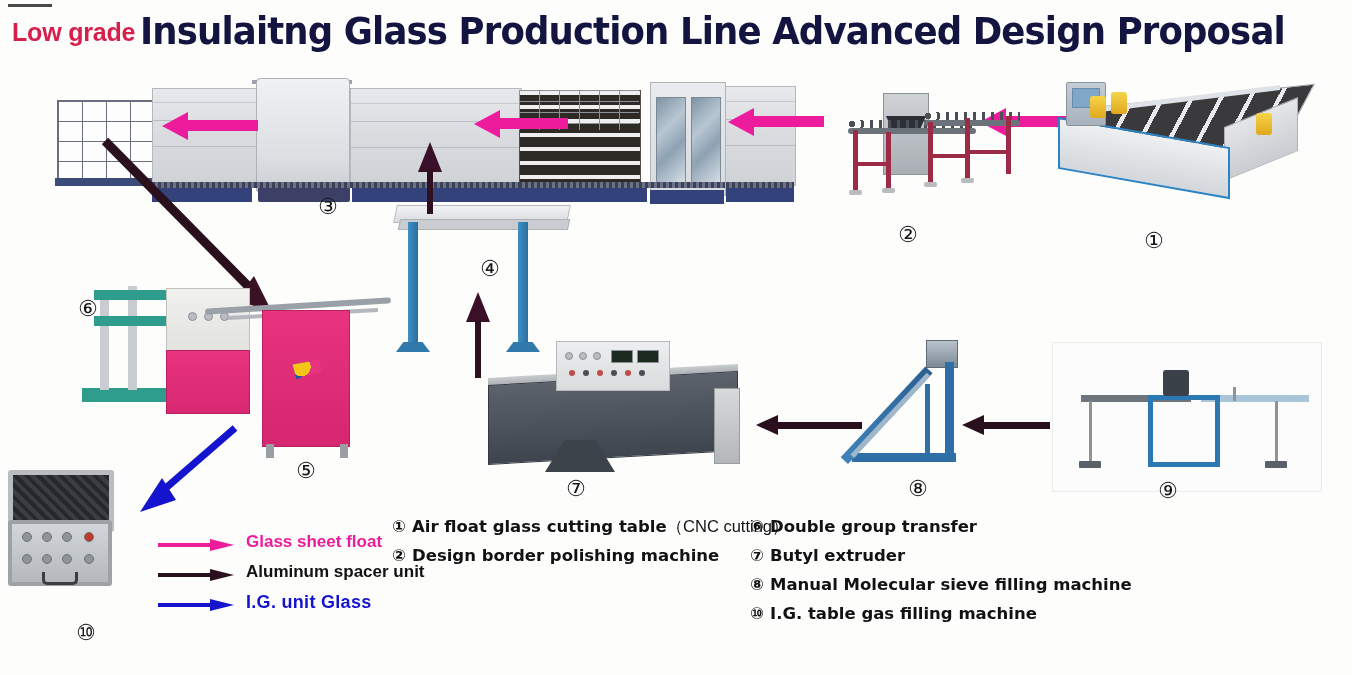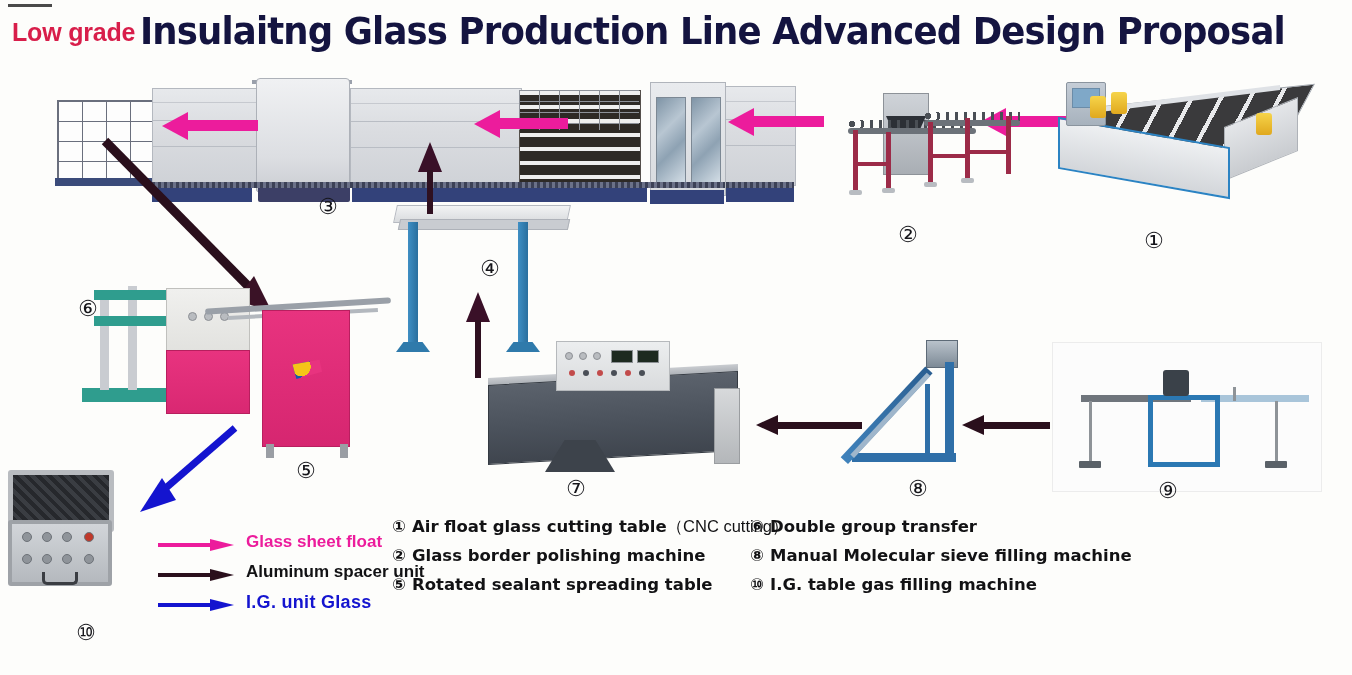--- a/index.html
+++ b/index.html
@@ -494,32 +494,32 @@
       </div>
       <div class="leg-txt ig" style="color:#1414cf;">I.G. unit Glass</div>
     </div>
   </div>
 
   <div class="list list-left">
     <div class="li">
       <span class="mk">①</span><span>Air float glass cutting table</span><span class="cnc">（CNC  cutting）</span>
     </div>
     <div class="li">
-      <span class="mk">②</span><span>Glass border polishing machine</span>
-    </div>
-    <div class="li">
-      <span class="mk">⑤</span><span>Rotated sealant spreading table</span>
+      <span class="mk">②</span><span>Design border polishing machine</span>
     </div>
   </div>
 
   <div class="list list-right">
     <div class="li">
       <span class="mk">⑥</span><span>Double group transfer</span>
     </div>
     <div class="li">
+      <span class="mk">⑦</span><span>Butyl extruder</span>
+    </div>
+    <div class="li">
       <span class="mk">⑧</span><span>Manual   Molecular sieve filling machine</span>
     </div>
     <div class="li">
       <span class="mk">⑩</span><span>I.G. table gas filling machine</span>
     </div>
   </div>
 
 </div>
 
 </body></html>

